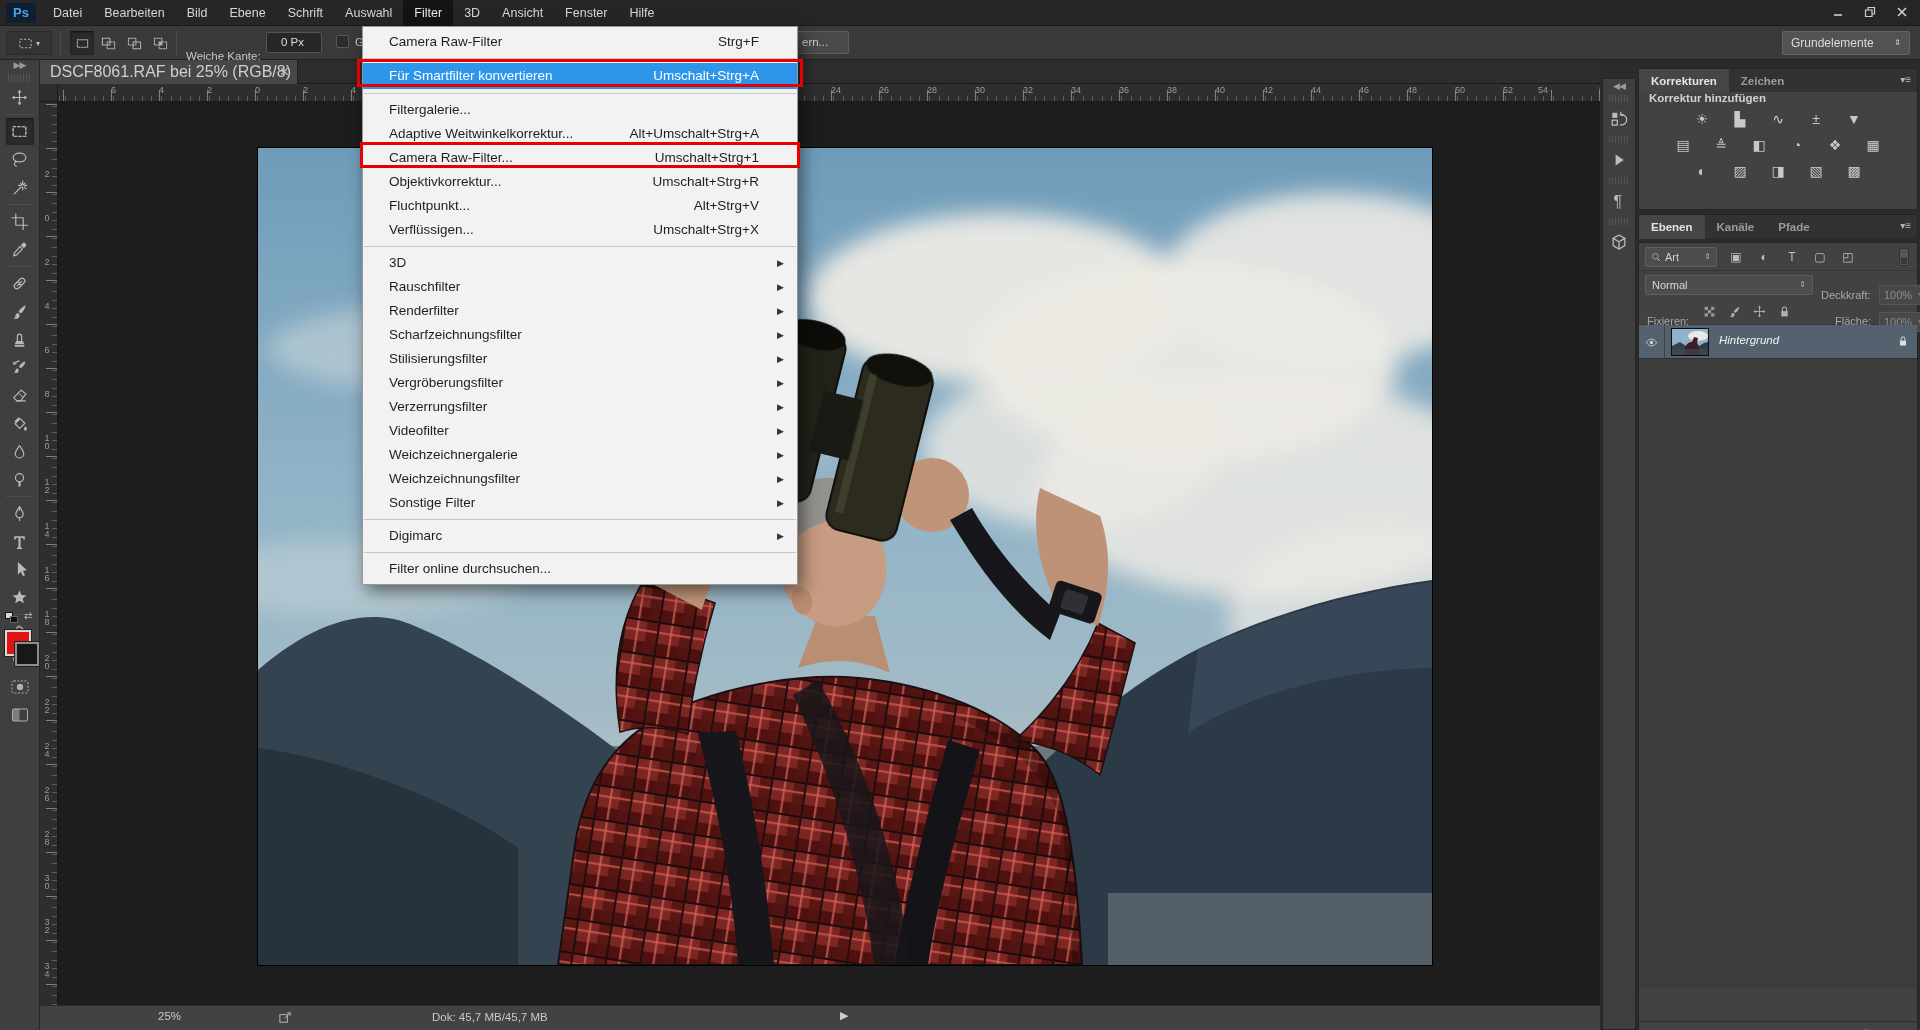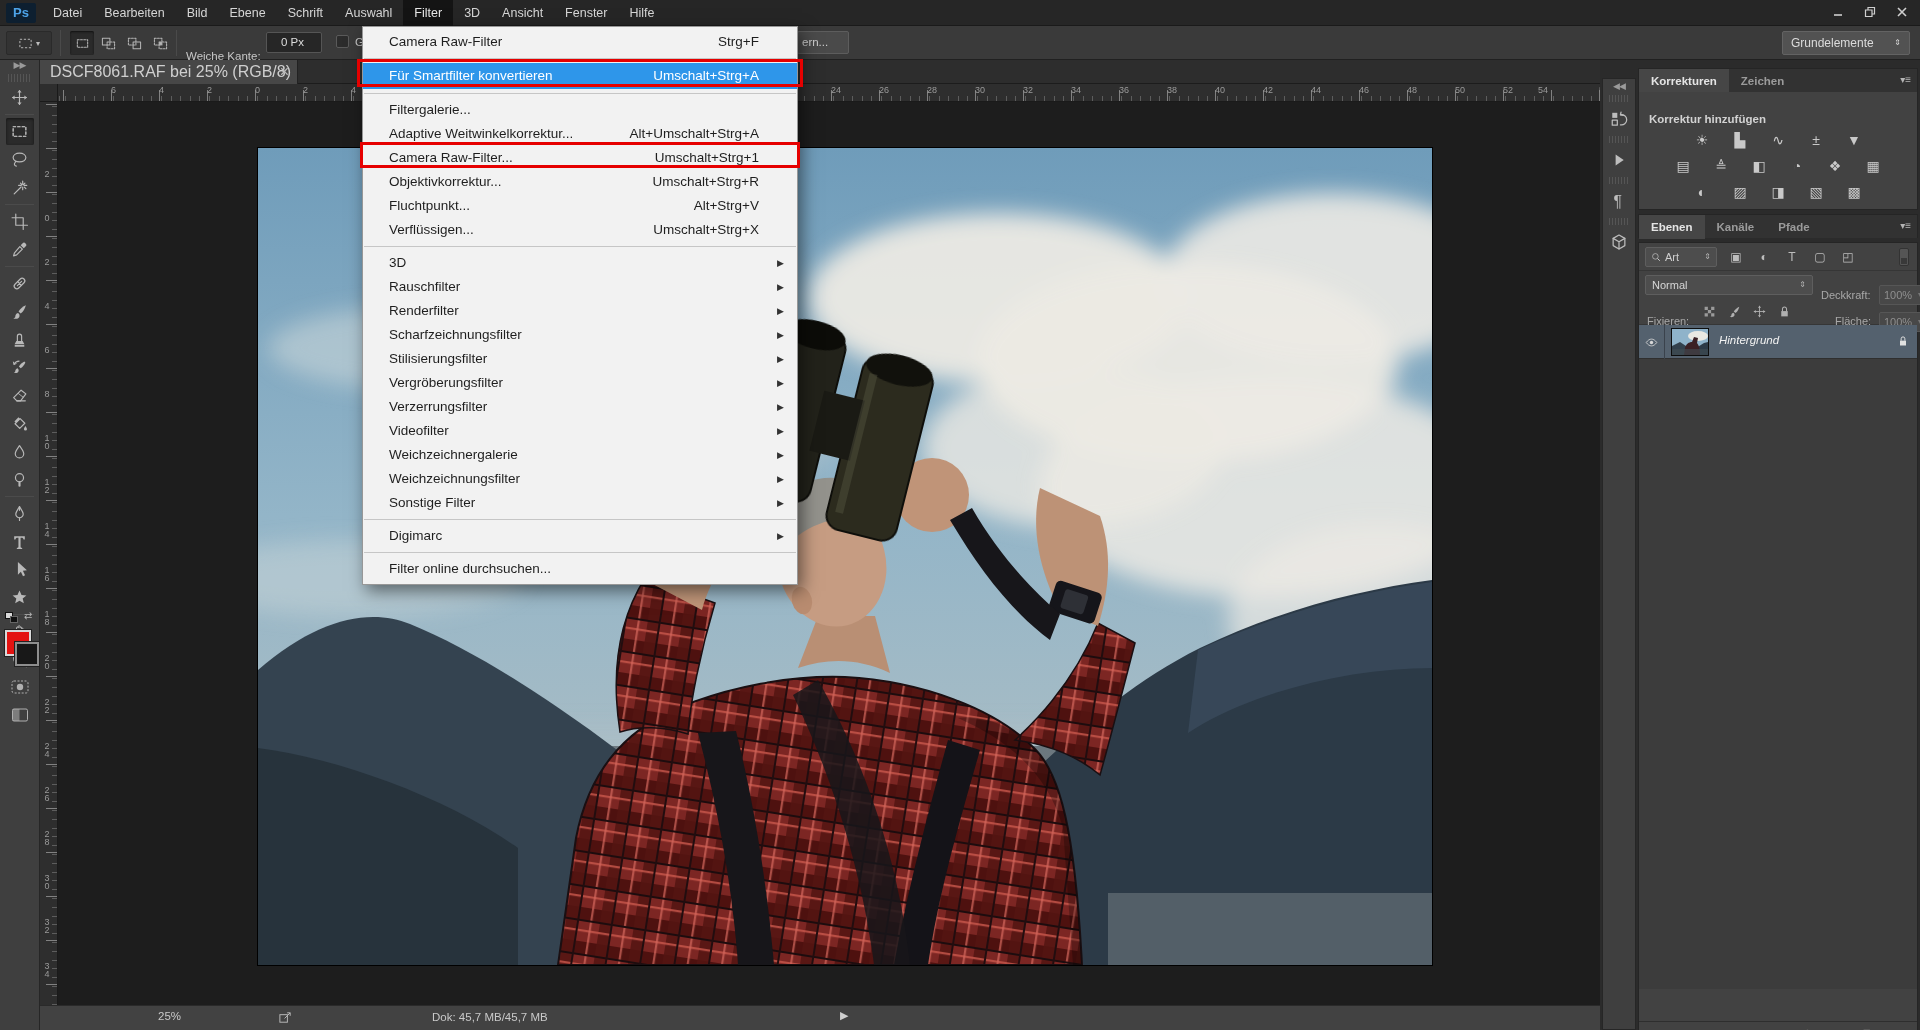--- a/index.html
+++ b/index.html
@@ -100,21 +100,21 @@
   .stripicon{width:26px;height:26px;margin:4px auto;display:flex;align-items:center;justify-content:center;
     color:#bdbdbd;border-radius:2px;font-size:15px;}
   #panels{position:absolute;left:38px;top:8px;width:280px;height:962px;}
 
   .tabbar{position:relative;height:24px;background:#323232;border:1px solid #252525;border-bottom:none;}
   .ptab{display:inline-block;height:24px;line-height:24px;padding:0 12px;font-size:11.5px;color:#9b9b9b;font-weight:bold;}
   .ptab.active{background:#464646;color:#e4e4e4;}
   .pmenu{position:absolute;right:6px;top:5px;color:#b5b5b5;font-size:10px;}
 
   #adjbody{position:relative;height:118px;background:#424242;border:1px solid #252525;border-top:none;}
-  #adjheader{padding:21px 0 2px 10px;font-size:11.5px;font-weight:bold;color:#d2d2d2;}
+  #adjheader{padding:0 0 2px 10px;font-size:11.5px;font-weight:bold;color:#d2d2d2;}
   .adjrow{display:flex;justify-content:center;gap:14px;height:26px;align-items:center;}
   .adjicon{width:24px;height:22px;display:flex;align-items:center;justify-content:center;
     color:#c9c9c9;font-size:14px;}
 
   #layerspanel{position:relative;margin-top:4px;background:#424242;border:1px solid #252525;height:806px;}
   #filterrow{position:relative;height:28px;border-bottom:1px solid #363636;}
   #artdd{position:absolute;left:6px;top:4px;width:72px;height:20px;background:#4d4d4d;border:1px solid #5e5e5e;
     border-radius:2px;color:#cfcfcf;font-size:11px;line-height:18px;padding:0 5px;display:flex;align-items:center;gap:4px;}
   #artdd .ud{margin-left:auto;font-size:8px;color:#b5b5b5;}
   #filtericons{position:absolute;left:86px;top:4px;display:flex;gap:6px;}

